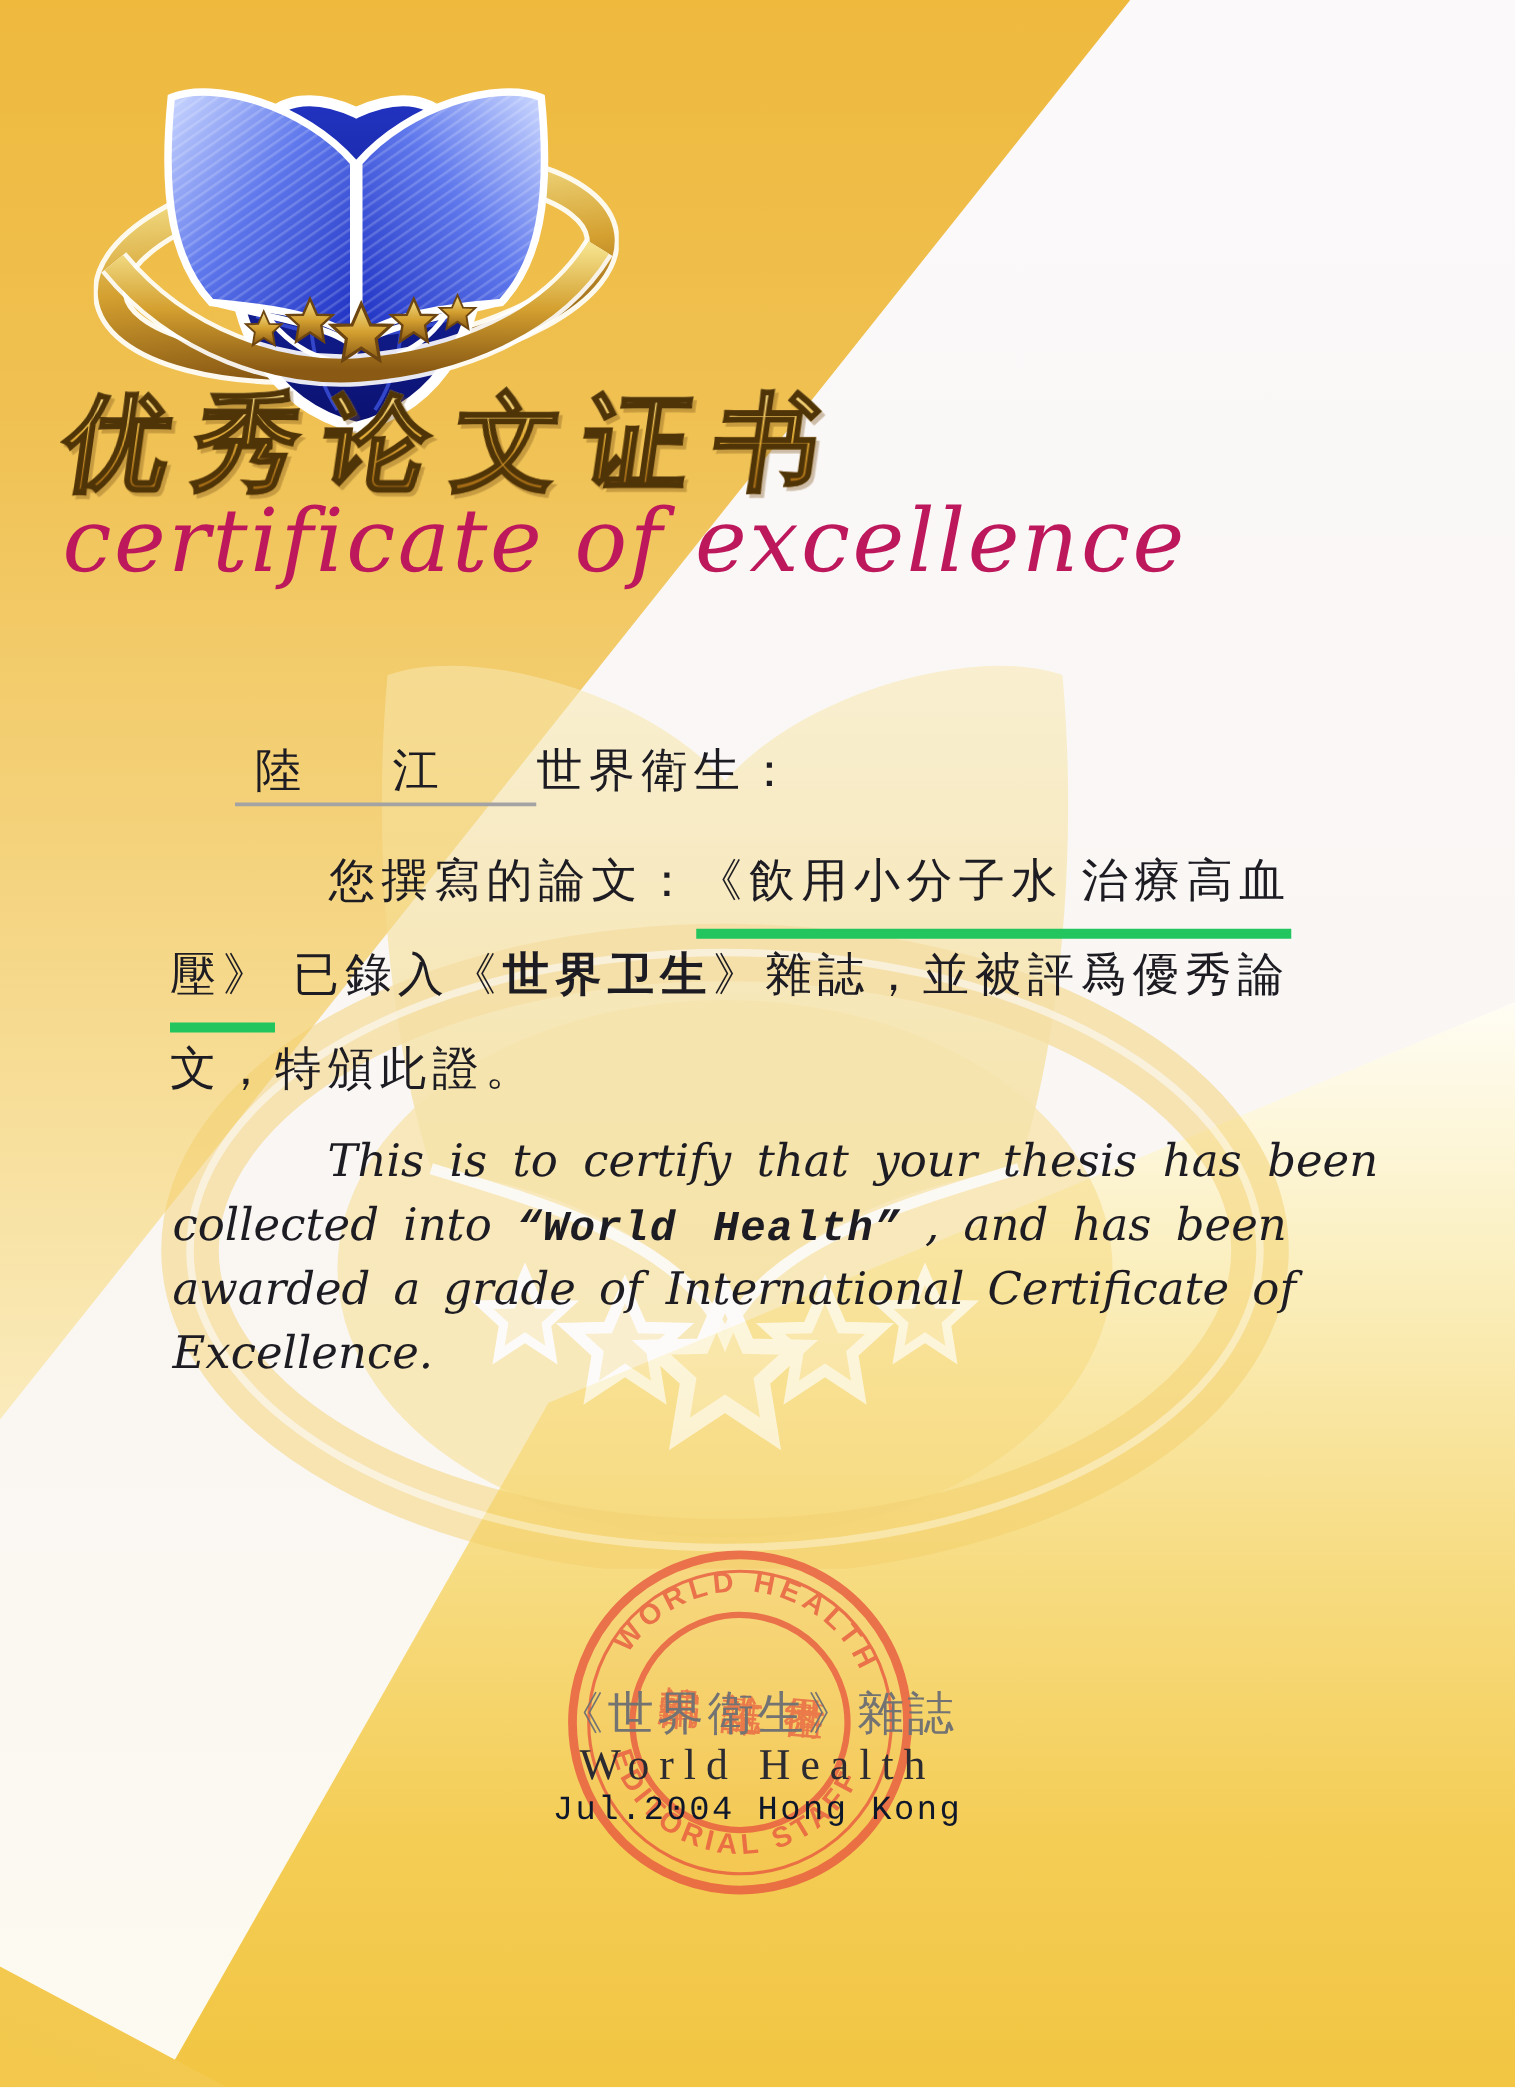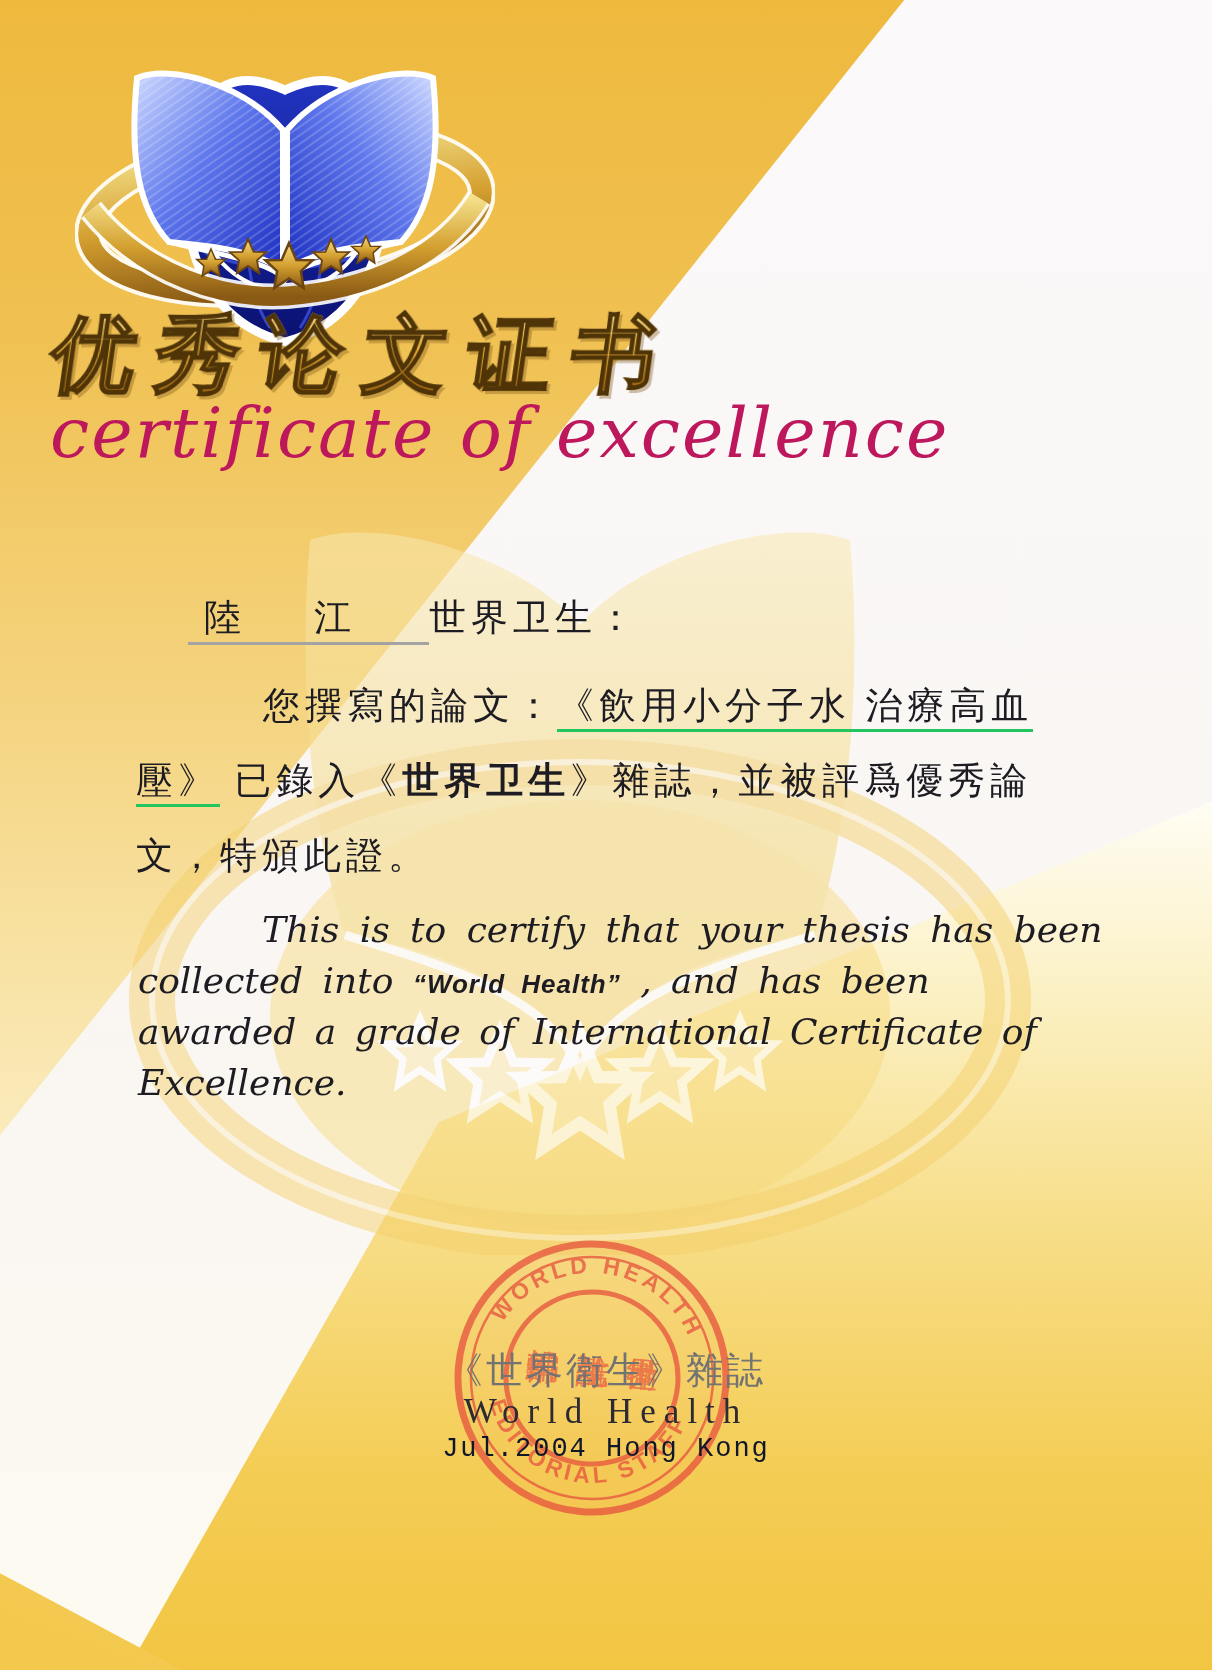--- a/index.html
+++ b/index.html
@@ -39,25 +39,25 @@
   }
   .title-en{
     position:absolute;left:50px;top:392px;z-index:4;
     font-family:"DejaVu Serif","Liberation Serif",serif;
     font-style:italic;font-size:70px;color:#be185d;letter-spacing:2px;white-space:pre;
   }
   
   .tline{position:absolute;z-index:4;color:#1d1c22;white-space:pre;}
   .cn{font-size:37px;letter-spacing:5px;line-height:48px;}
   .en{font-family:"DejaVu Serif","Liberation Serif",serif;font-style:italic;font-size:36px;line-height:48px;}
-  .uline{border-bottom:3px solid #22c55e;padding-bottom:3px;}
+  .uline{border-bottom:8px solid #22c55e;padding-bottom:17px;}
   .name-line{left:188px;top:594px;}
   .name-u{border-bottom:3px solid #a3a3a3;padding:0 60px 4px 16px;letter-spacing:18px;}
   .b-cn{font-weight:bold;}
-  .wh-bold{font-family:Liberation Sans, sans-serif;font-weight:bold;font-size:26px;letter-spacing:1px;margin-top:12px;}
+  .wh-bold{font-family:Liberation Mono, monospace;font-weight:bold;font-size:34px;letter-spacing:1px;margin-top:12px;}
   .e1{word-spacing:9px;} .e2{word-spacing:8px;} .e3{word-spacing:7px;}
   
   .stamp{position:absolute;left:446px;top:1232px;width:292px;height:292px;z-index:3;opacity:.82;transform:rotate(5deg);}
   .stamp text{fill:#e85c41;}
   .stamp .arc-label{font-family:"Liberation Sans","DejaVu Sans",sans-serif;font-weight:bold;font-size:23px;letter-spacing:4px;}
   .stamp .cjk-col{font-size:33px;writing-mode:vertical-rl;text-orientation:upright;opacity:.9;}
   
   .footer-cn{left:0;right:0;top:1346px;text-align:center;font-size:37px;letter-spacing:3px;color:#737373;}
   .footer-en{left:0;right:0;top:1392px;text-align:center;font-family:"Liberation Serif","DejaVu Serif",serif;font-size:35px;letter-spacing:8px;color:#2c2b31;}
   .footer-date{left:0;right:0;top:1434px;text-align:center;font-family:Liberation Mono, monospace;font-size:27px;letter-spacing:2px;color:#0f172a;}
@@ -154,21 +154,21 @@
       <use href="#lgStar" transform="translate(173,240) scale(1.9)"></use>
       <use href="#lgStar" transform="translate(214,250) scale(2.5)"></use>
       <use href="#lgStar" transform="translate(256,240) scale(1.9)"></use>
       <use href="#lgStar" transform="translate(291,233) scale(1.5)"></use>
     </g>
   </svg>
 
   <div class="title-cn">优秀论文证书</div>
   <div class="title-en">certificate of excellence</div>
 
-  <div class="tline cn name-line"><span class="name-u">陸　江</span><span>世界卫生：</span></div>
+  <div class="tline cn name-line"><span class="name-u">陸　江</span><span>世界衛生：</span></div>
 
   <div class="tline cn" style="left:263px;top:682px;"><span>您撰寫的論文：</span><span class="uline">《飲用小分子水 治療高血</span></div>
   <div class="tline cn" style="left:136px;top:757px;"><span class="uline">壓》</span><span> 已錄入《</span><span class="b-cn">世界卫生</span><span>》雜誌，並被評爲優秀論</span></div>
   <div class="tline cn" style="left:136px;top:832px;">文，特頒此證。</div>
 
   <div class="tline en e1" style="left:262px;top:906px;">This is to certify that your thesis has been</div>
   <div class="tline en e2" style="left:138px;top:957px;"><span>collected into </span><span class="wh-bold">“World Health”</span><span> , and has been</span></div>
   <div class="tline en e3" style="left:138px;top:1008px;">awarded a grade of International Certificate of</div>
   <div class="tline en" style="left:138px;top:1059px;">Excellence.</div>
 

